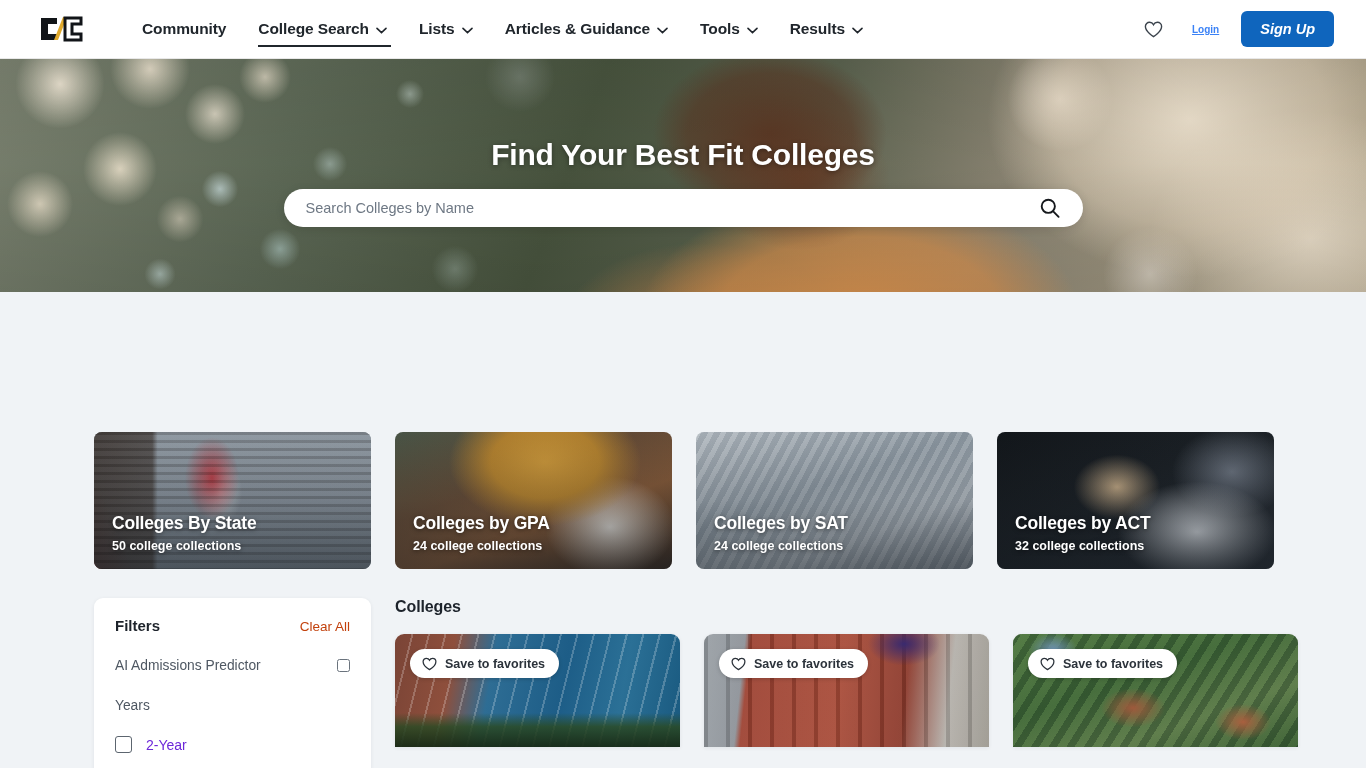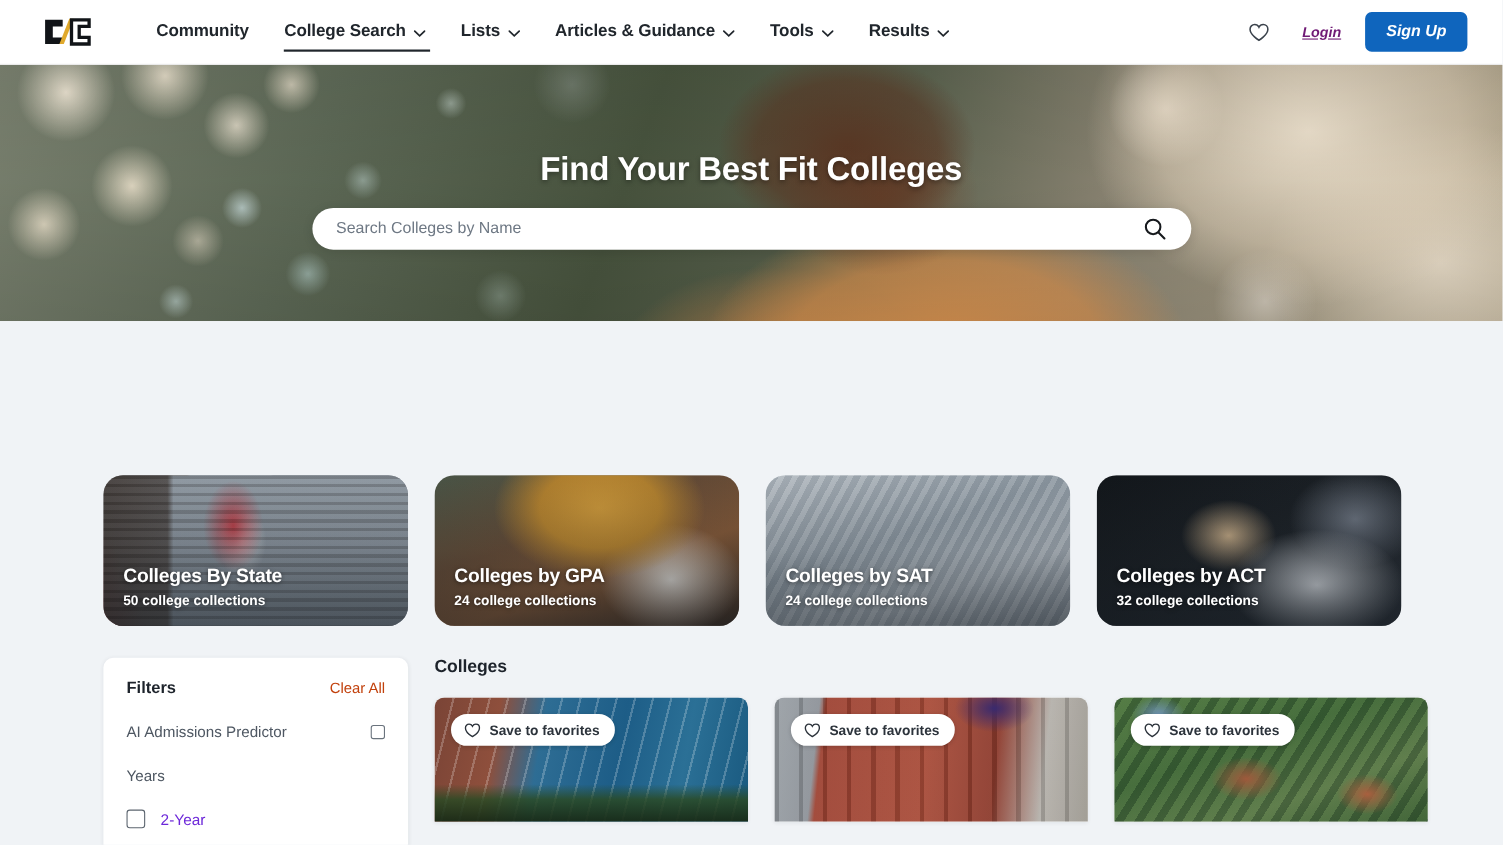--- a/index.html
+++ b/index.html
@@ -61,26 +61,25 @@
     align-items: center;
     gap: 0;
   }
   .heart-btn {
     width: 26px; height: 26px;
     display: flex; align-items: center; justify-content: center;
     cursor: pointer;
     margin-right: 26px;
   }
   .login-link {
-    font-size: 13px;
-    font-weight: bold;
-    color: #701a75;
+    font-size: 10px;
+    font-weight: bold;
+    color: #3b82f6;
     cursor: pointer;
     margin-right: 22px;
-    font-style: italic;
   }
   .signup-btn {
     background: #0f65bd;
     color: #ffffff;
     font-size: 14.5px;
     font-weight: bold;
     border: none;
     border-radius: 6px;
     padding: 10px 19px;
     cursor: pointer;
@@ -185,21 +184,21 @@
   
   .collections {
     display: flex;
     gap: 24px;
     padding-top: 140px;
   }
   .coll-card {
     position: relative;
     width: 277px;
     height: 137px;
-    border-radius: 18px;
+    border-radius: 8px;
     overflow: hidden;
     cursor: pointer;
     flex: 0 0 auto;
   }
   .coll-img { position: absolute; inset: 0; }
   .coll-shade {
     position: absolute; inset: 0;
     background: linear-gradient(to bottom, rgba(20,26,32,0.10) 0%, rgba(20,26,32,0.22) 50%, rgba(20,26,32,0.50) 100%);
   }
   .coll-text {

